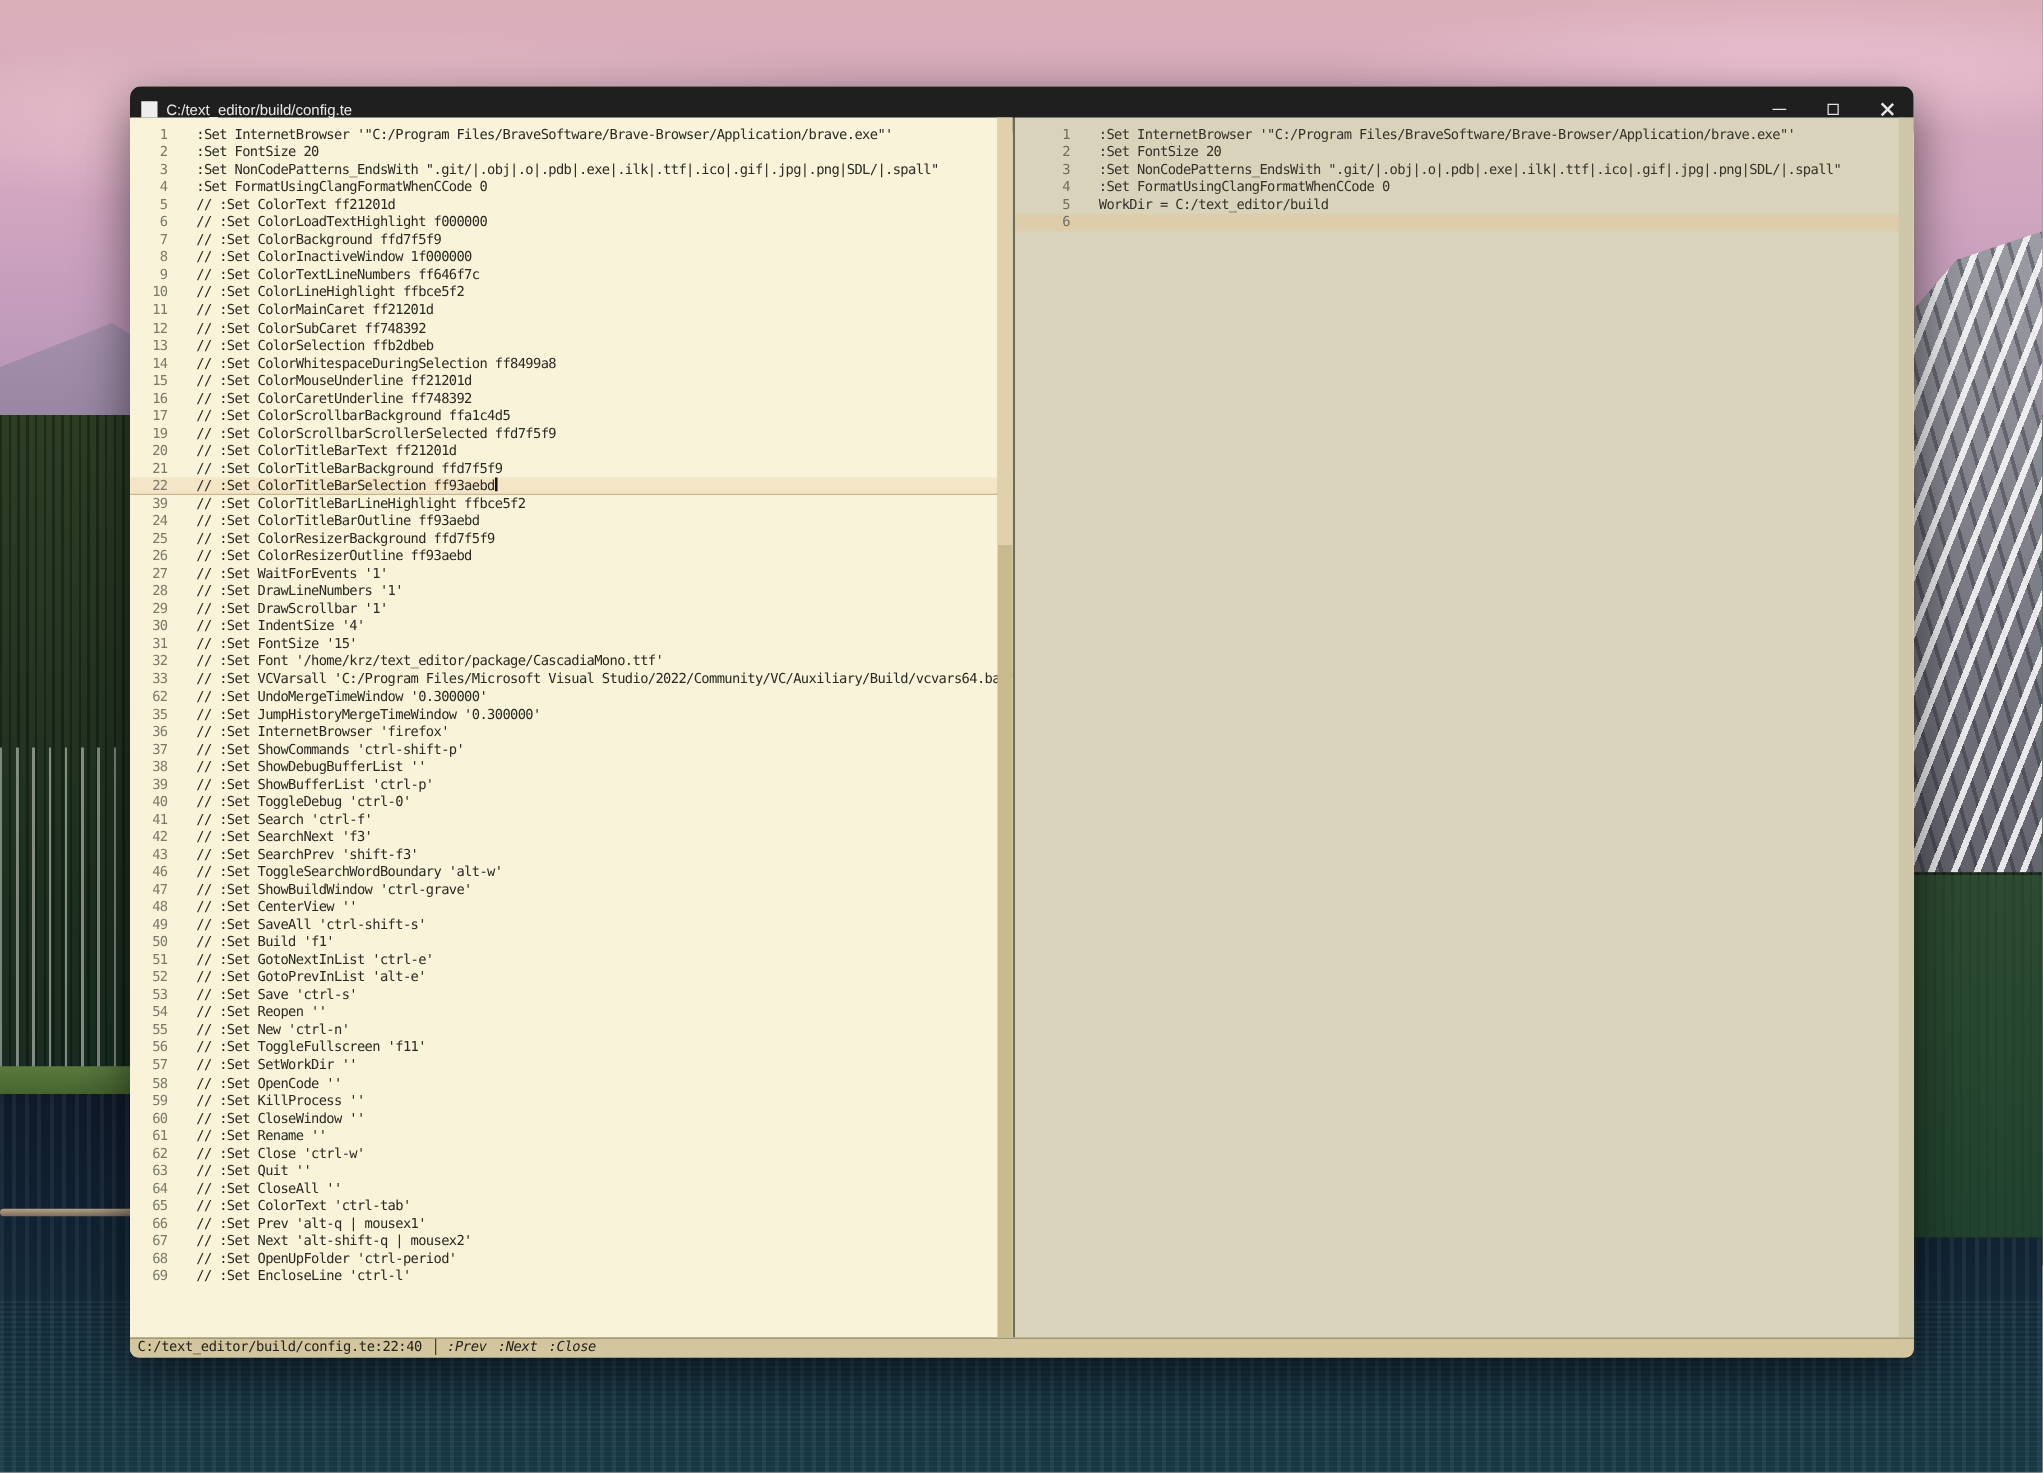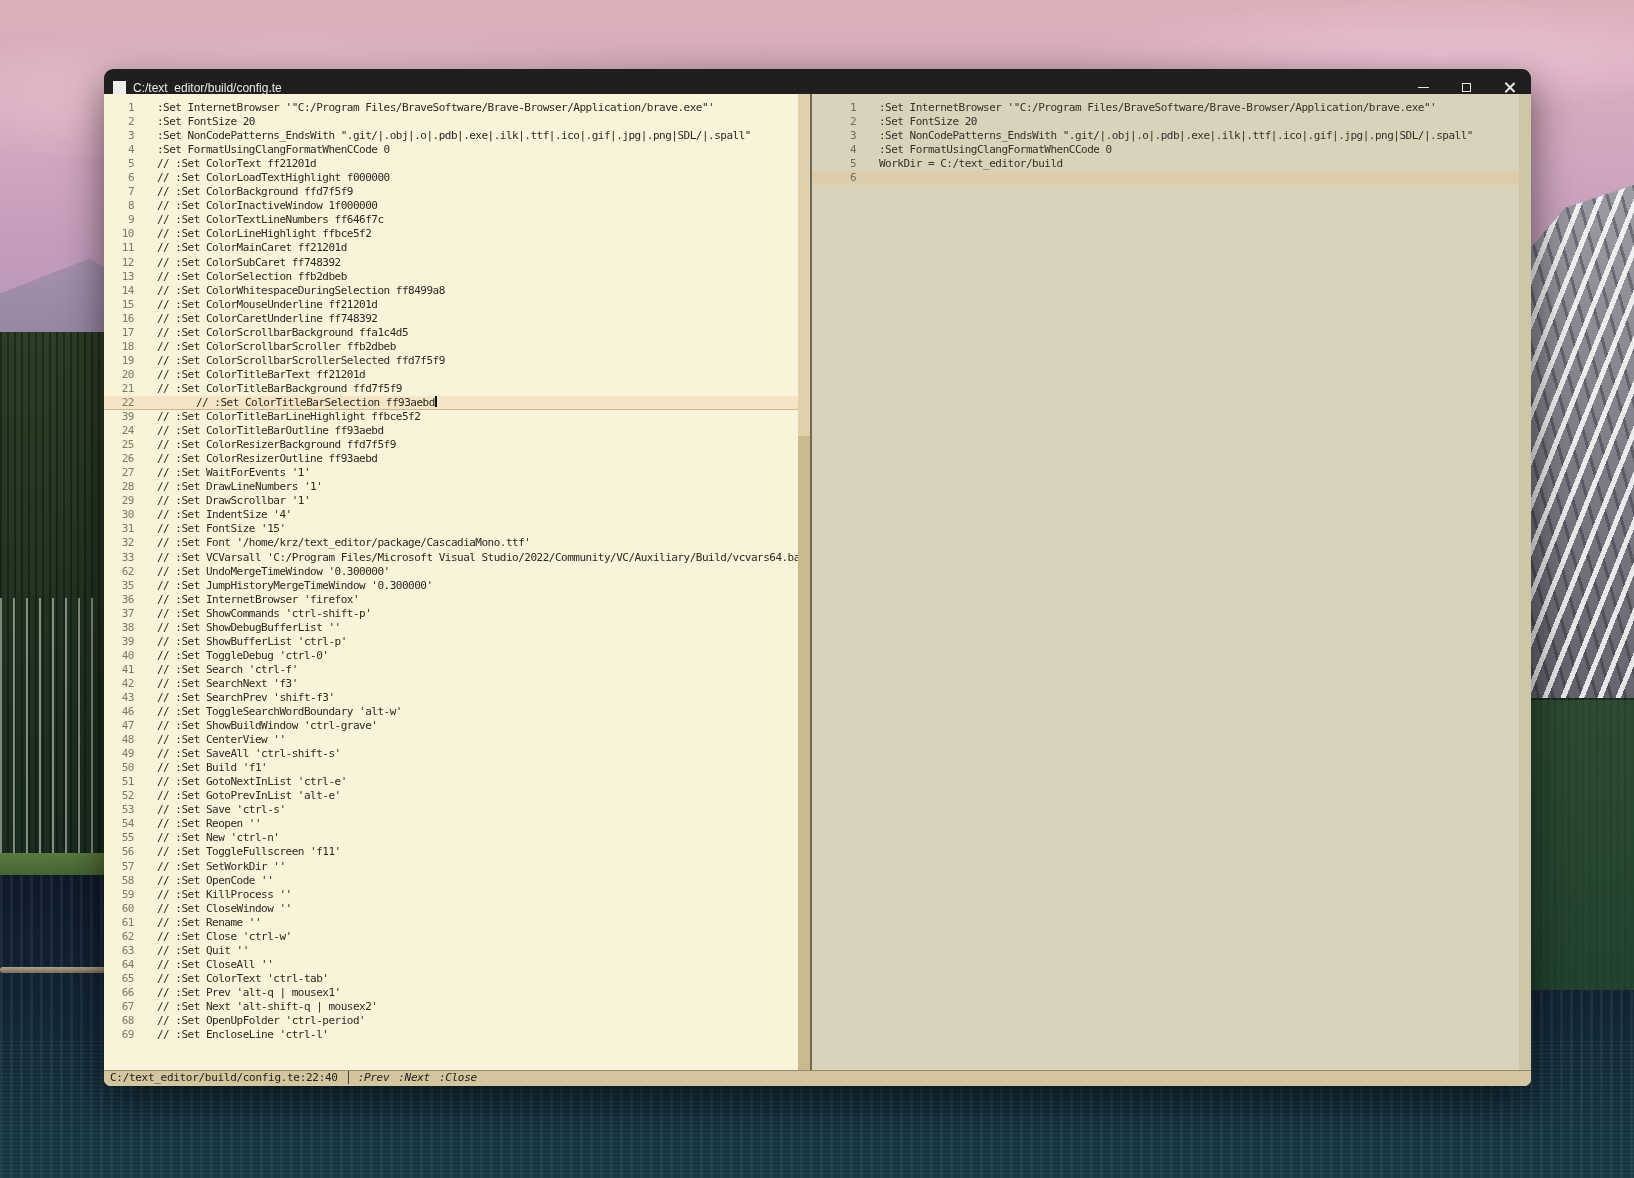--- a/index.html
+++ b/index.html
@@ -60,21 +60,21 @@
   .pane-left { width:706px; background:#f8f3d9; flex:none; }
   .divider { width:2px; background:#6e6a5c; flex:none; }
   .pane-right { flex:1; background:#d8d3ba; }
   .rows { position:absolute; inset:0; padding-top:7px; }
 
   .row { display:flex; height:14.05px; line-height:14.1px; font-size:11px; letter-spacing:-0.5px; white-space:pre; }
   .ln { width:30px; text-align:right; color:#7b7a6a; flex:none; }
   .lt { padding-left:23px; color:#2a2922; }
   .pane-right .ln { width:44px; color:#6f6d5f; }
   .pane-right .lt { color:#34322a; }
-  .pane-left .row.hl { background:#f3e5c5; box-shadow:inset 0 -1px 0 rgba(146,110,62,.4);gap:39px; }
+  .pane-left .row.hl { background:#f3e5c5; box-shadow:inset 0 -1px 0 rgba(146,110,62,.4); }
   .pane-right .row.hl { background:#ddcdab; }
   .caret { display:inline-block; width:2px; height:11px; background:#15140f; vertical-align:-1px; }
 
   .scrollbar-left { position:absolute; right:0; top:0; bottom:0; width:12px; background:#c9ba8e; z-index:2; }
   .scroll-thumb-left { position:absolute; left:0; top:0; width:100%; height:35%; background:#ded1ab; }
   .scrollbar-right { position:absolute; right:0; top:0; bottom:0; width:12px; background:#cdc6a9; z-index:2; }
 
   .statusbar { position:absolute; left:0; right:0; bottom:0; height:16px; background:#d3c59d;
     border-top:1px solid #918a68; display:flex; font-size:11px; letter-spacing:-0.3px; color:#23221c; }
   .status-loc { margin-left:6px; white-space:pre; }
@@ -179,24 +179,20 @@
   </div>
           <div class="row">
     <span class="ln">16</span>
     <span class="lt">// :Set ColorCaretUnderline ff748392</span>
   </div>
           <div class="row">
     <span class="ln">17</span>
     <span class="lt">// :Set ColorScrollbarBackground ffa1c4d5</span>
   </div>
           <div class="row">
-    <span class="ln">18</span>
-    <span class="lt">// :Set ColorScrollbarScroller ffb2dbeb</span>
-  </div>
-          <div class="row">
     <span class="ln">19</span>
     <span class="lt">// :Set ColorScrollbarScrollerSelected ffd7f5f9</span>
   </div>
           <div class="row">
     <span class="ln">20</span>
     <span class="lt">// :Set ColorTitleBarText ff21201d</span>
   </div>
           <div class="row">
     <span class="ln">21</span>
     <span class="lt">// :Set ColorTitleBarBackground ffd7f5f9</span>

